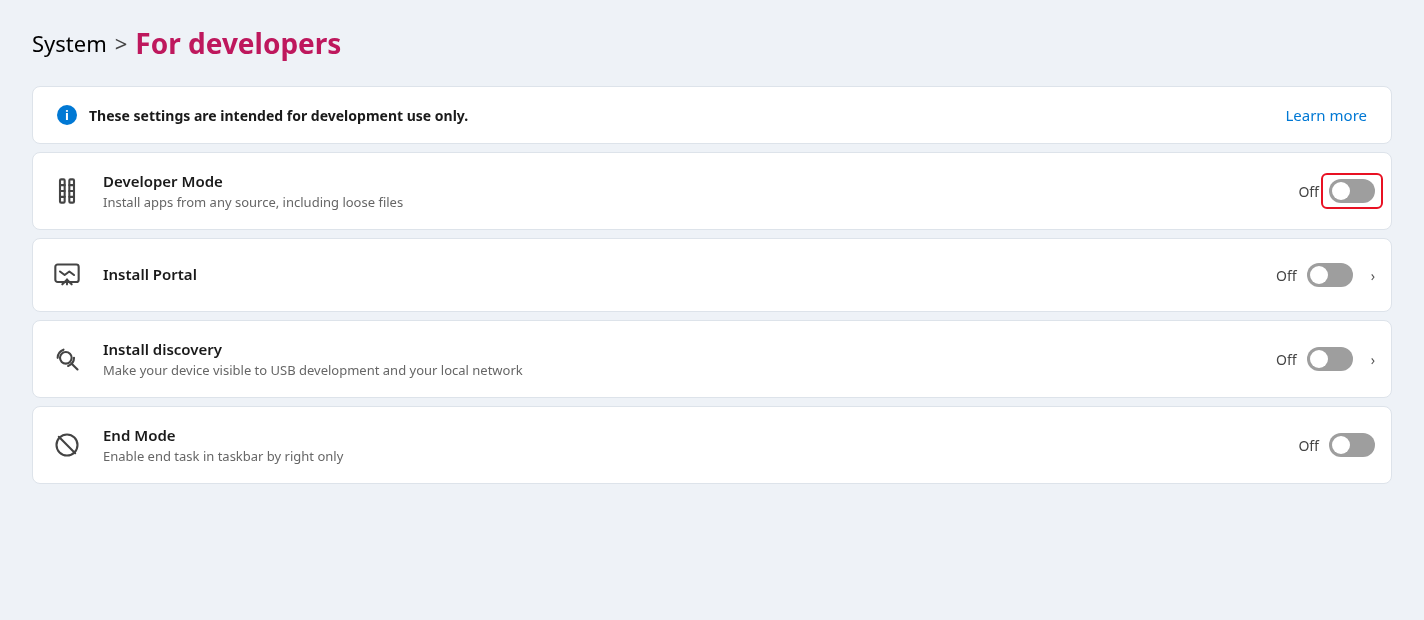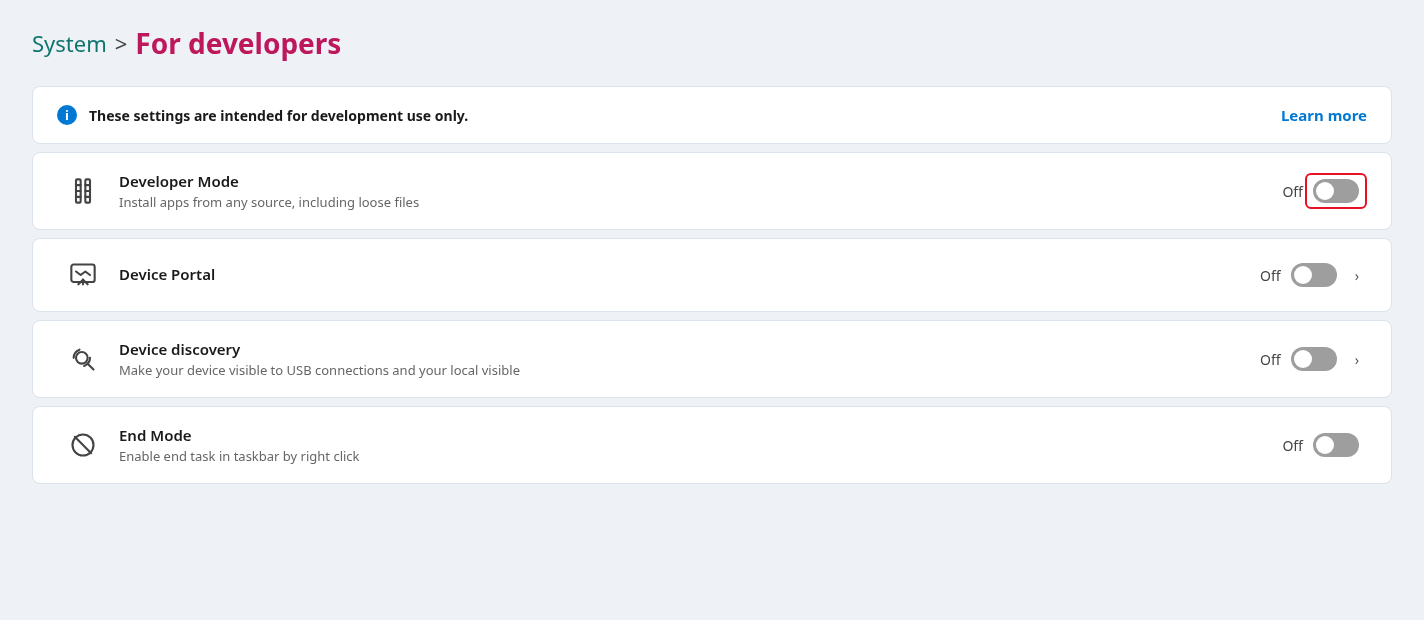--- a/index.html
+++ b/index.html
@@ -17,21 +17,21 @@
     }
 
     .breadcrumb-area {
       display: flex;
       align-items: center;
       margin-bottom: 24px;
     }
 
     .breadcrumb-system {
       font-size: 22px;
-      color: #0f766e;
+      color: #000000;
       font-weight: 400;
     }
 
     .breadcrumb-separator {
       font-size: 22px;
       color: #444;
       margin: 0 8px;
     }
 
     .breadcrumb-current {
@@ -74,30 +74,30 @@
     .info-text {
       font-size: 14px;
       color: #1a1a1a;
       font-weight: bold;
     }
 
     .learn-more-link {
       color: #0078d4;
       font-size: 15px;
       text-decoration: none;
-      font-weight: 700;
+      font-weight: 400;
       cursor: pointer;
     }
 
     .settings-card {
       background: #fff;
       border-radius: 8px;
       border: 1px solid #dde3ea;
       margin-bottom: 8px;
-      padding: 18px 32px;
+      padding: 18px 16px;
       display: flex;
       align-items: center;
       justify-content: space-between;
     }
 
     .settings-card-left {
       display: flex;
       align-items: center;
       gap: 18px;
     }
@@ -250,21 +250,21 @@
   <div class="settings-card-left">
     <div class="setting-icon">
       <svg class="icon-svg" viewBox="0 0 24 24" fill="none" stroke="#444" stroke-width="1.8" stroke-linecap="round" stroke-linejoin="round">
         <rect x="2" y="3" width="20" height="15" rx="2"></rect>
         <polyline points="8,20 12,16 16,20"></polyline>
         <line x1="12" y1="16" x2="12" y2="20"></line>
         <polyline points="6,9 10,12 14,9 18,12"></polyline>
       </svg>
     </div>
     <div class="setting-info">
-      <h3>Device Portal</h3>
+      <h3>Install Portal</h3>
     </div>
   </div>
   <div class="settings-card-right">
     <span class="status-label">Off</span>
     <label class="toggle-container">
       <input type="checkbox" style="">
       <span class="toggle-slider"></span>
     </label>
     <span class="chevron-icon">›</span>
   </div>
@@ -274,22 +274,22 @@
   <div class="settings-card-left">
     <div class="setting-icon">
       <svg class="icon-svg" viewBox="0 0 24 24" fill="none" stroke="#444" stroke-width="1.8" stroke-linecap="round" stroke-linejoin="round">
         <circle cx="11" cy="11" r="5"></circle>
         <line x1="16" y1="16" x2="21" y2="21"></line>
         <path d="M4 11 Q4 6 9 4"></path>
         <path d="M18 11 Q18 16 13 18"></path>
       </svg>
     </div>
     <div class="setting-info">
-      <h3>Device discovery</h3>
-      <p>Make your device visible to USB connections and your local visible</p>
+      <h3>Install discovery</h3>
+      <p>Make your device visible to USB development and your local network</p>
     </div>
   </div>
   <div class="settings-card-right">
     <span class="status-label">Off</span>
     <label class="toggle-container">
       <input type="checkbox" style="">
       <span class="toggle-slider"></span>
     </label>
     <span class="chevron-icon">›</span>
   </div>
@@ -298,21 +298,21 @@
 <div class="settings-card">
   <div class="settings-card-left">
     <div class="setting-icon">
       <svg class="icon-svg" viewBox="0 0 24 24" fill="none" stroke="#444" stroke-width="1.8" stroke-linecap="round" stroke-linejoin="round">
         <circle cx="12" cy="12" r="9"></circle>
         <line x1="5" y1="5" x2="19" y2="19"></line>
       </svg>
     </div>
     <div class="setting-info">
       <h3>End Mode</h3>
-      <p>Enable end task in taskbar by right click</p>
+      <p>Enable end task in taskbar by right only</p>
     </div>
   </div>
   <div class="settings-card-right">
     <span class="status-label">Off</span>
     <label class="toggle-container">
       <input type="checkbox" style="">
       <span class="toggle-slider"></span>
     </label>
   </div>
 </div>

